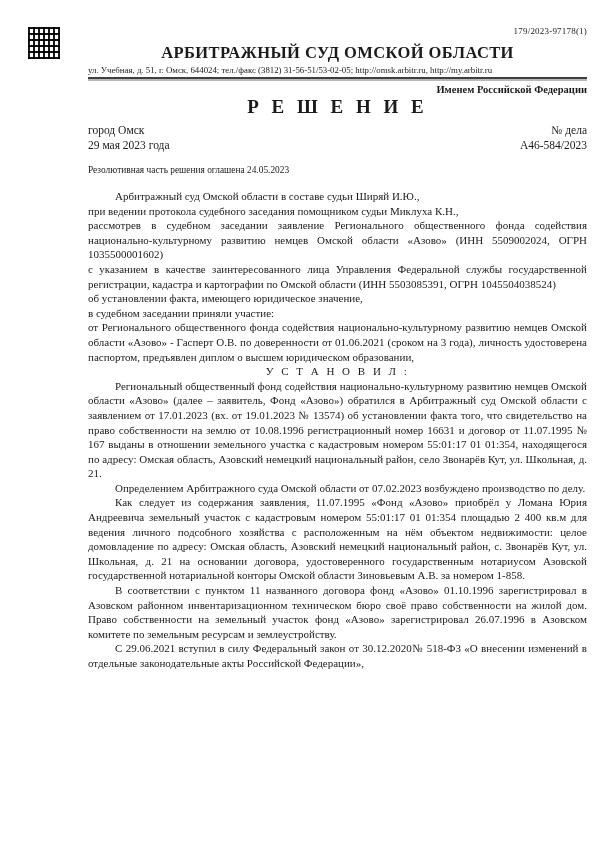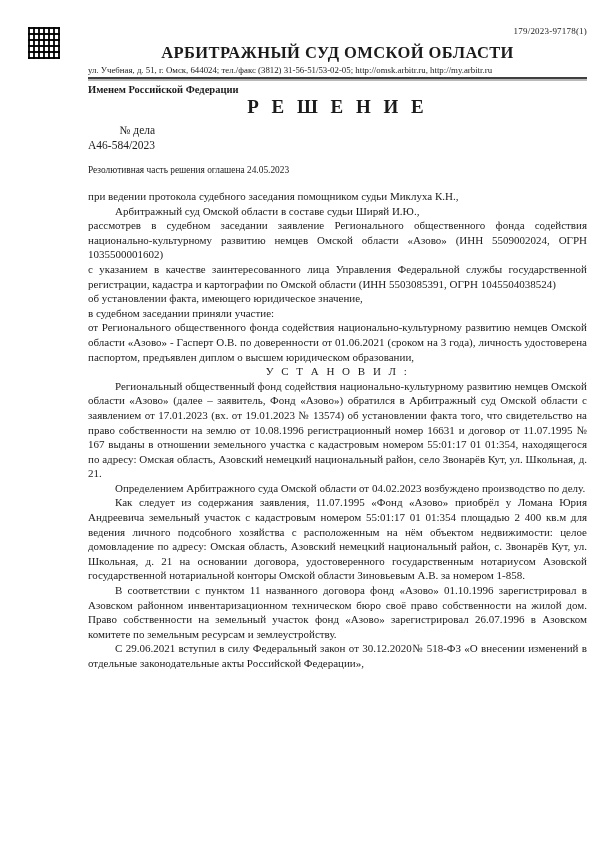--- a/index.html
+++ b/index.html
@@ -50,21 +50,21 @@
     white-space:nowrap;
   }
   .rule {
     margin-top:2px;
     height:2px;
     background:#3f3f3f;
     border-bottom:2px solid #b9b9b9;
   }
   .in-name {
     margin-top:3px;
-    text-align:left;
+    text-align:right;
     font-weight:bold;
     font-size:10.5px;
   }
   .doc-type {
     margin-top:1px;
     text-align:center;
     font-weight:bold;
     font-size:19px;
     letter-spacing:4px;
   }
@@ -115,41 +115,45 @@
 
     <div class="court-address">ул. Учебная, д. 51, г. Омск, 644024; тел./факс (3812) 31-56-51/53-02-05; http://omsk.arbitr.ru, http://my.arbitr.ru</div>
 
     <div class="rule"></div>
 
     <div class="in-name">Именем Российской Федерации</div>
 
     <div class="doc-type">Р Е Ш Е Н И Е</div>
 
     <div class="meta-row">
+      <div class="meta-left">
+        <div>город Омск</div>
+        <div>29 мая 2023 года</div>
+      </div>
       <div class="meta-right">
         <div>№ дела</div>
         <div>А46-584/2023</div>
       </div>
     </div>
 
     <div class="small-meta">
       <div>Резолютивная часть решения оглашена 24.05.2023</div>
     </div>
 
     <div class="body-text">
+        <p class="para indent">Арбитражный суд Омской области в составе судьи Ширяй И.Ю.,</p>
         <p class="para plain">при ведении протокола судебного заседания помощником судьи Миклуха К.Н.,</p>
-        <p class="para indent">Арбитражный суд Омской области в составе судьи Ширяй И.Ю.,</p>
         <p class="para plain">рассмотрев в судебном заседании заявление Регионального общественного фонда содействия национально-культурному развитию немцев Омской области «Азово» (ИНН 5509002024, ОГРН 1035500001602)</p>
         <p class="para plain">с указанием в качестве заинтересованного лица Управления Федеральной службы государственной регистрации, кадастра и картографии по Омской области (ИНН 5503085391, ОГРН 1045504038524)</p>
         <p class="para plain">об установлении факта, имеющего юридическое значение,</p>
         <p class="para plain">в судебном заседании приняли участие:</p>
         <p class="para plain">от Регионального общественного фонда содействия национально-культурному развитию немцев Омской области «Азово» - Гасперт О.В. по доверенности от 01.06.2021 (сроком на 3 года), личность удостоверена паспортом, предъявлен диплом о высшем юридическом образовании,</p>
         <p class="para center-spaced">У С Т А Н О В И Л :</p>
         <p class="para indent">Региональный общественный фонд содействия национально-культурному развитию немцев Омской области «Азово» (далее – заявитель, Фонд «Азово») обратился в Арбитражный суд Омской области с заявлением от 17.01.2023 (вх. от 19.01.2023 № 13574) об установлении факта того, что свидетельство на право собственности на землю от 10.08.1996 регистрационный номер 16631 и договор от 11.07.1995 № 167 выданы в отношении земельного участка с кадастровым номером 55:01:17 01 01:354, находящегося по адресу: Омская область, Азовский немецкий национальный район, село Звонарёв Кут, ул. Школьная, д. 21.</p>
-        <p class="para indent">Определением Арбитражного суда Омской области от 04.02.2023 возбуждено производство по делу.</p>
+        <p class="para indent">Определением Арбитражного суда Омской области от 07.02.2023 возбуждено производство по делу.</p>
         <p class="para indent">Как следует из содержания заявления, 11.07.1995 «Фонд «Азово» приобрёл у Ломана Юрия Андреевича земельный участок с кадастровым номером 55:01:17 01 01:354 площадью 2 400 кв.м для ведения личного подсобного хозяйства с расположенным на нём объектом недвижимости: целое домовладение по адресу: Омская область, Азовский немецкий национальный район, с. Звонарёв Кут, ул. Школьная, д. 21 на основании договора, удостоверенного государственным нотариусом Азовской государственной нотариальной конторы Омской области Зиновьевым А.В. за номером 1-858.</p>
         <p class="para indent">В соответствии с пунктом 11 названного договора фонд «Азово» 01.10.1996 зарегистрировал в Азовском районном инвентаризационном техническом бюро своё право собственности на жилой дом. Право собственности на земельный участок фонд «Азово» зарегистрировал 26.07.1996 в Азовском комитете по земельным ресурсам и землеустройству.</p>
         <p class="para indent">С 29.06.2021 вступил в силу Федеральный закон от 30.12.2020№ 518-ФЗ «О внесении изменений в отдельные законодательные акты Российской Федерации»,</p>
       </div>
 
   </div>
 
   <div class="footer-note">Код для входа в режим ограниченного доступа:</div>
 
 </div>

